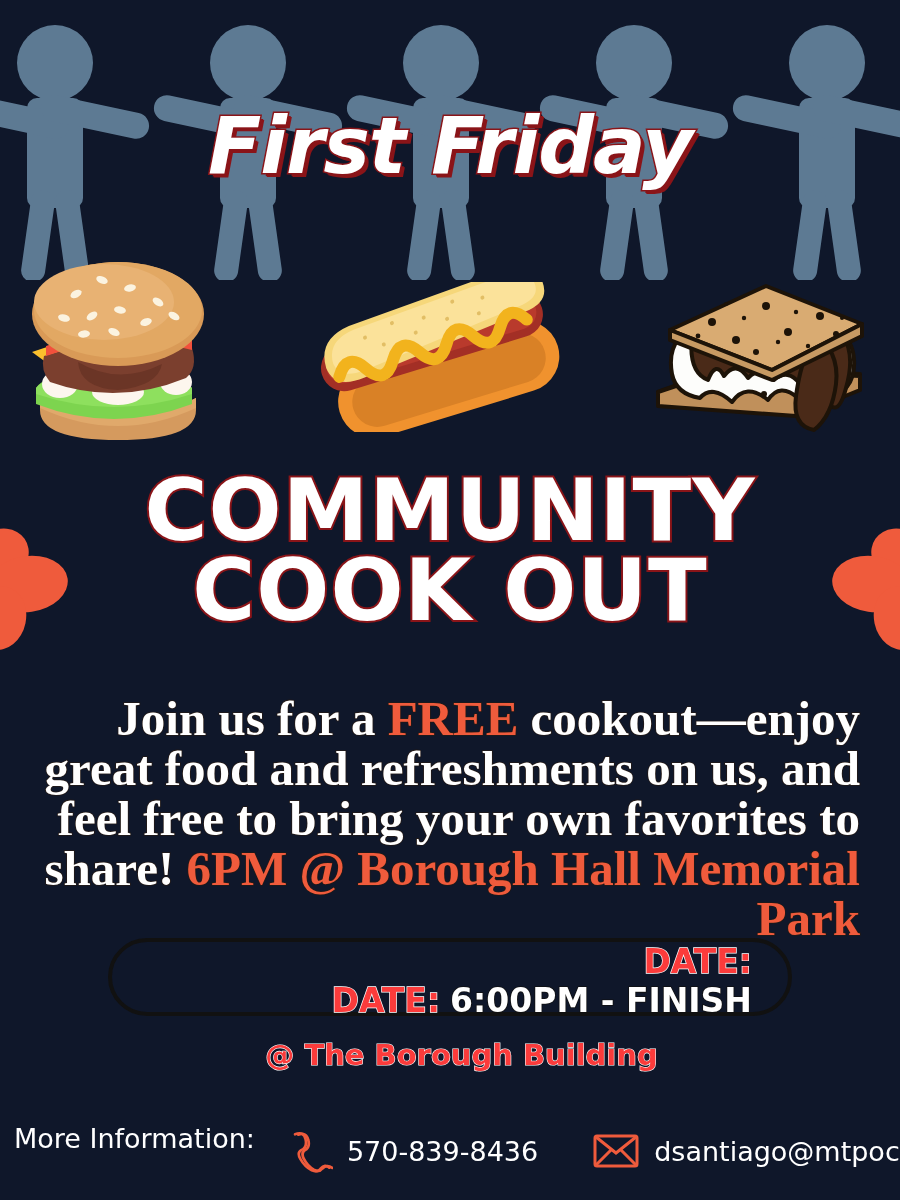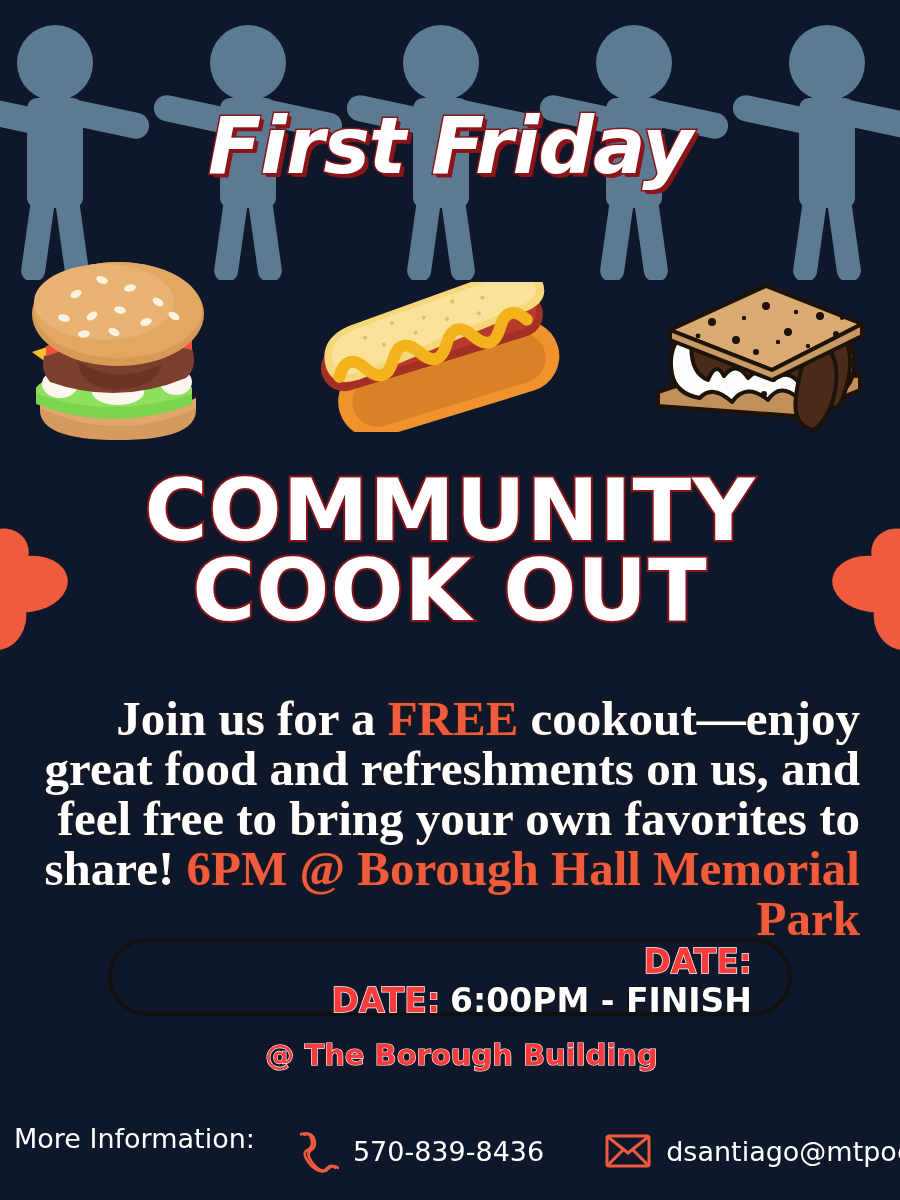--- a/index.html
+++ b/index.html
@@ -139,21 +139,21 @@
     padding-left:23px;
   }
 
   
   .footer {
     position:absolute;
     top:1108px; left:14px;
     width:880px; height:60px;
     display:flex;
     align-items:center;
-    gap:16px;
+    gap:10px;
     font-family:"DejaVu Sans", sans-serif;
     font-size:27px;
     color:#ffffff;
     white-space:nowrap;
   }
   .footer-label { margin-right:26px; }
   .contact {
     display:flex;
     align-items:center;
     gap:14px;

